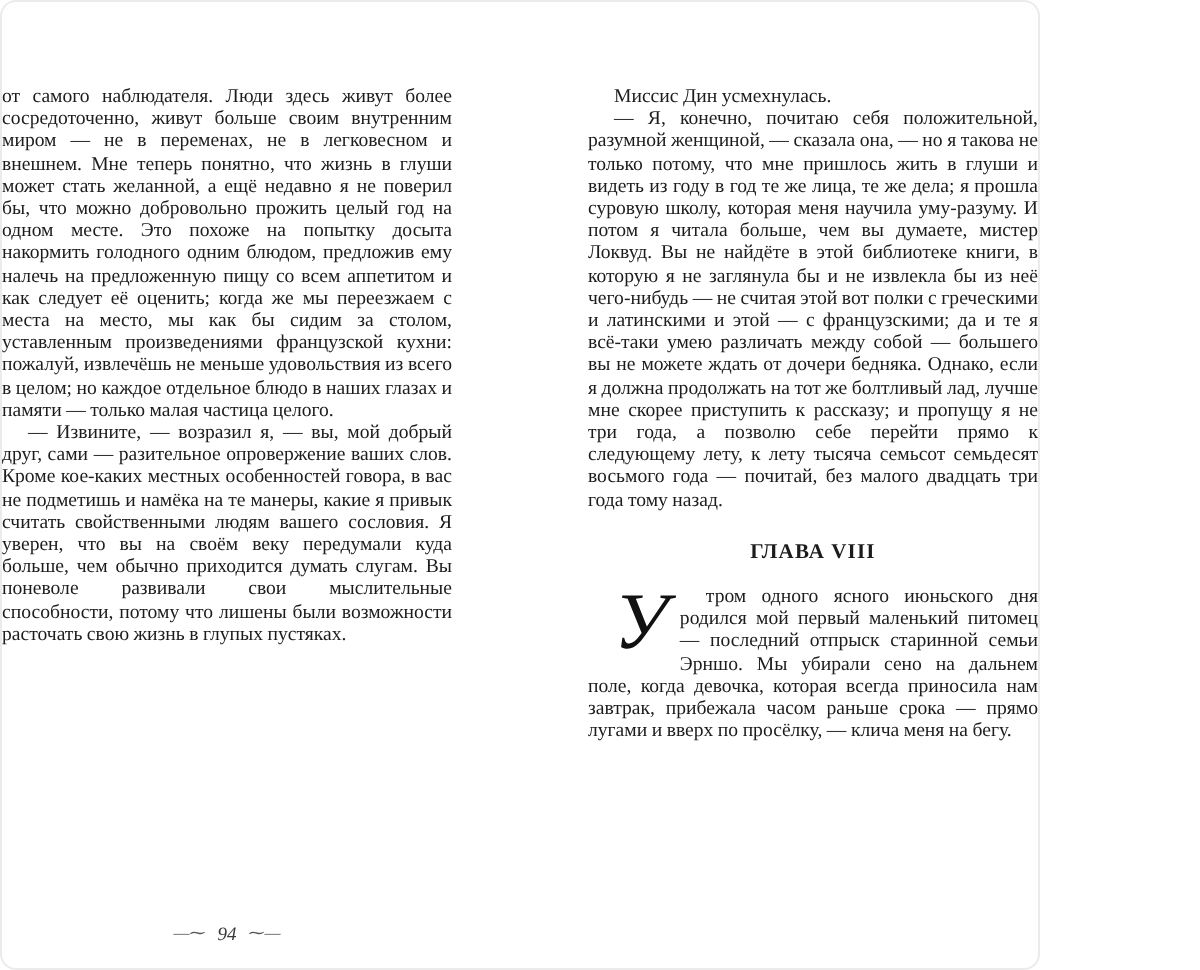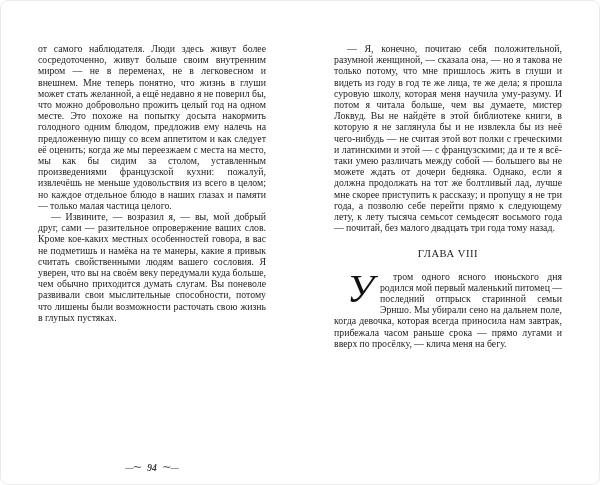--- a/index.html
+++ b/index.html
@@ -2,21 +2,21 @@
 <html lang="ru"><head>
 <meta charset="utf-8">
 <style>
   * { margin: 0; padding: 0; box-sizing: border-box; }
   html, body {
     width: 600px; height: 485px;
     background: #ffffff;
     font-family: "Liberation Serif", "DejaVu Serif", serif;
   }
   .spread {
-    width: 600px; height: 485px;
+    width: 520px; height: 485px;
     background: #ffffff;
     border: 1px solid #ebebeb;
     border-radius: 8px;
     display: flex;
     justify-content: center;
     gap: 68px;
     padding-top: 42px;
     position: relative;
     color: #1c1c1c;
     overflow: hidden;
@@ -31,21 +31,21 @@
     line-height: 11.2px;
     text-align: justify;
     height: 396px;
     overflow: hidden;
     word-spacing: -0.2px;
   }
   .page-text p { text-indent: 13px; }
   .page-text p.continuation { text-indent: 0; }
   .chapter-heading {
     text-align: center;
-    font-weight: normal;
+    font-weight: bold;
     font-size: 10.5px;
     letter-spacing: 0.6px;
     margin: 15px 0 11px 0;
   }
   .opening-para { text-indent: 0; }
   .dropcap {
     float: left;
     font-style: italic;
     font-size: 40px;
     line-height: 33px;
@@ -53,21 +53,20 @@
     color: #111;
   }
   .page-footer {
     position: absolute;
     left: 0; right: 0;
     bottom: 13px;
     text-align: center;
     font-style: italic;
     font-size: 9.5px;
     color: #3a3a3a;
-    font-weight: bold;
   }
   .orn {
     font-style: normal;
     font-size: 8px;
     color: #555;
     position: relative;
     top: -1px;
   }
   .orn.left  { margin-right: 6px; }
   .orn.right { margin-left: 6px; }
@@ -82,19 +81,20 @@
       <p class="continuation">от самого наблюдателя. Люди здесь живут более сосредоточенно, живут больше своим внутренним миром — не в переменах, не в легковесном и внешнем. Мне теперь понятно, что жизнь в глуши может стать желанной, а ещё недавно я не поверил бы, что можно добровольно прожить целый год на одном месте. Это похоже на попытку досыта накормить голодного одним блюдом, предложив ему налечь на предложенную пищу со всем аппетитом и как следует её оценить; когда же мы переезжаем с места на место, мы как бы сидим за столом, уставленным произведениями французской кухни: пожалуй, извлечёшь не меньше удовольствия из всего в целом; но каждое отдельное блюдо в наших глазах и памяти — только малая частица целого.</p>
       <p>— Извините, — возразил я, — вы, мой добрый друг, сами — разительное опровержение ваших слов. Кроме кое-каких местных особенностей говора, в вас не подметишь и намёка на те манеры, какие я привык считать свойственными людям вашего сословия. Я уверен, что вы на своём веку передумали куда больше, чем обычно приходится думать слугам. Вы поневоле развивали свои мыслительные способности, потому что лишены были возможности расточать свою жизнь в глупых пустяках.</p>
     </div>
     <div class="page-footer">
       <span class="orn left">—⁓</span><span>94</span><span class="orn right">⁓—</span>
     </div>
   </div>
 
   <div class="page">
     <div class="page-text">
+      <p>Миссис Дин усмехнулась.</p>
       <p>— Я, конечно, почитаю себя положительной, разумной женщиной, — сказала она, — но я такова не только потому, что мне пришлось жить в глуши и видеть из году в год те же лица, те же дела; я прошла суровую школу, которая меня научила уму-разуму. И потом я читала больше, чем вы думаете, мистер Локвуд. Вы не найдёте в этой библиотеке книги, в которую я не заглянула бы и не извлекла бы из неё чего-нибудь — не считая этой вот полки с греческими и латинскими и этой — с французскими; да и те я всё-таки умею различать между собой — большего вы не можете ждать от дочери бедняка. Однако, если я должна продолжать на тот же болтливый лад, лучше мне скорее приступить к рассказу; и пропущу я не три года, а позволю себе перейти прямо к следующему лету, к лету тысяча семьсот семьдесят восьмого года — почитай, без малого двадцать три года тому назад.</p>
       <div class="chapter-heading">ГЛАВА VIII</div>
       <p class="opening-para"><span class="dropcap">У</span><span>тром одного ясного июньского дня родился мой первый маленький питомец — последний отпрыск старинной семьи Эрншо. Мы убирали сено на дальнем поле, когда девочка, которая всегда приносила нам завтрак, прибежала часом раньше срока — прямо лугами и вверх по просёлку, — клича меня на бегу.</span></p>
     </div>
   </div>
 
 </div>
 
 </body></html>

